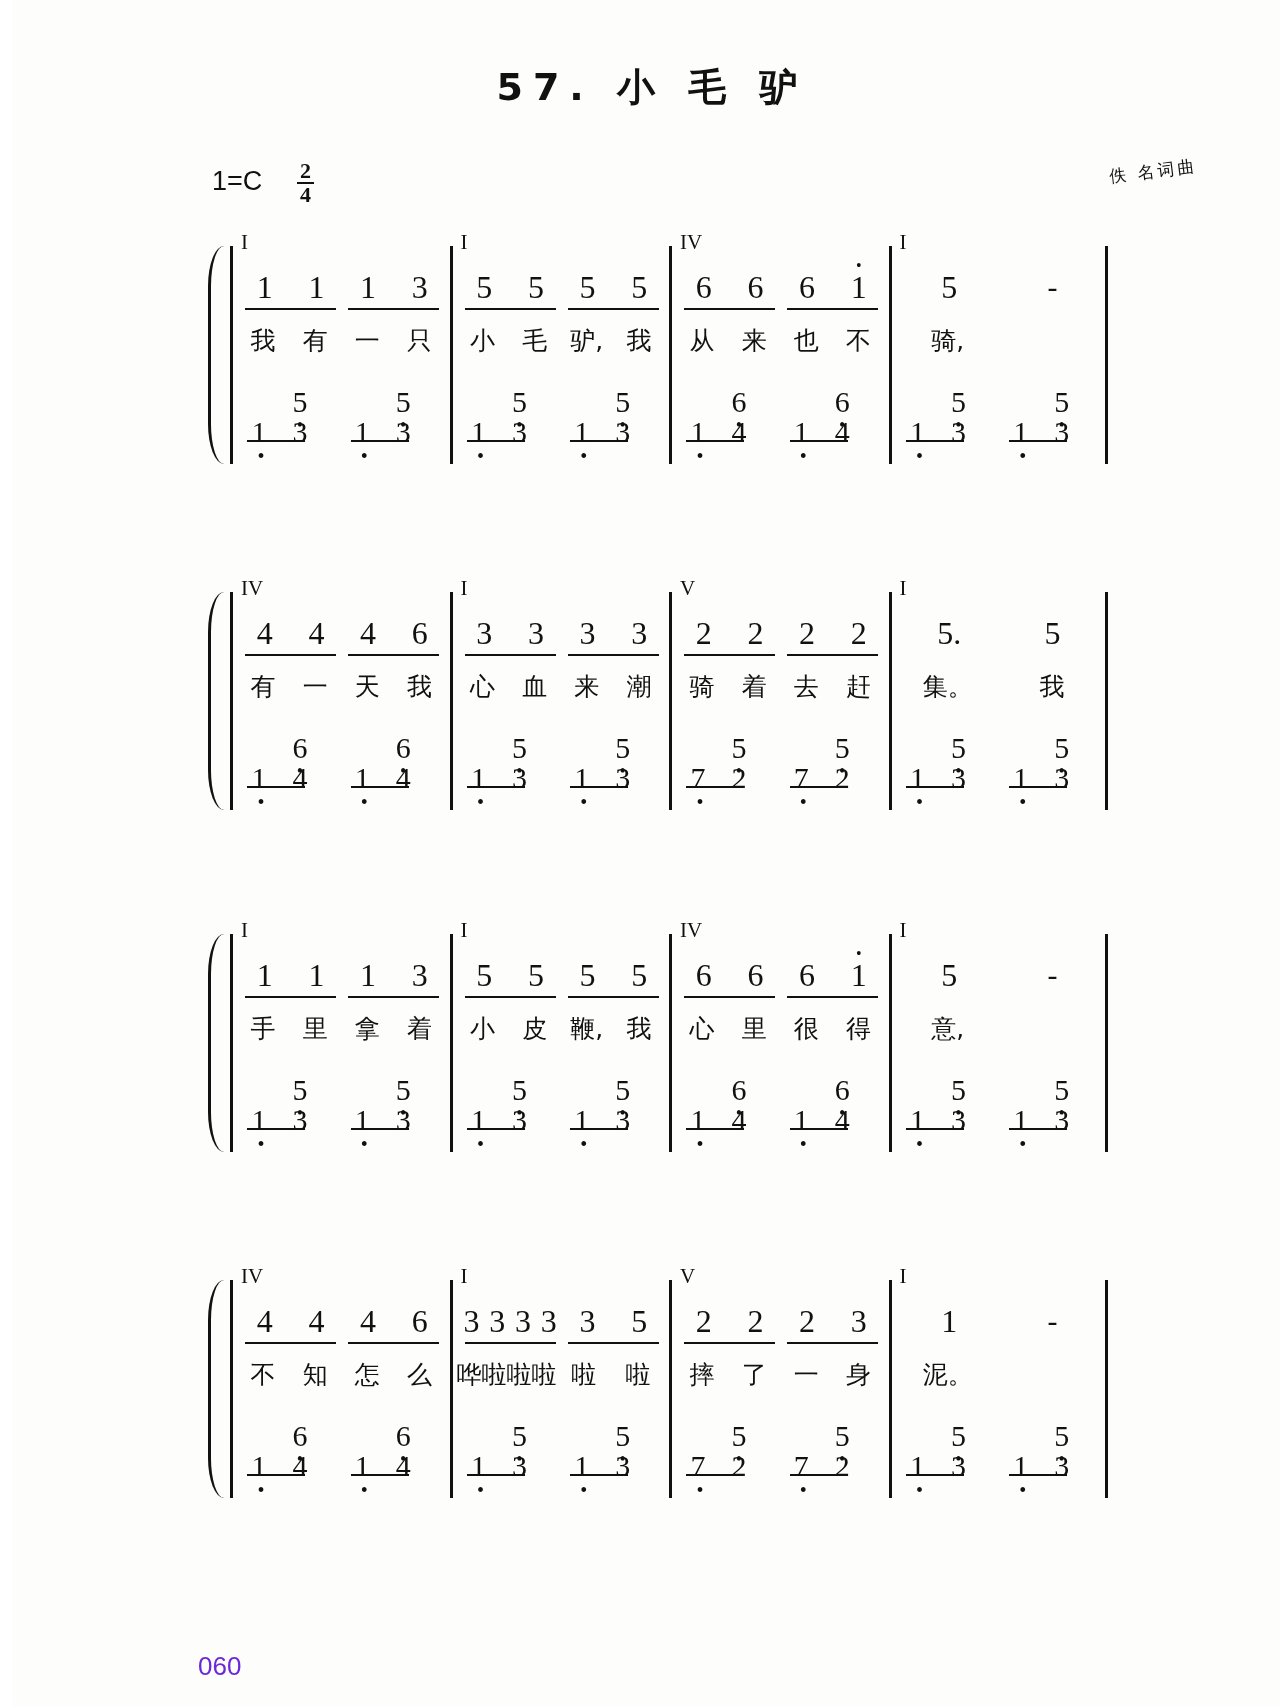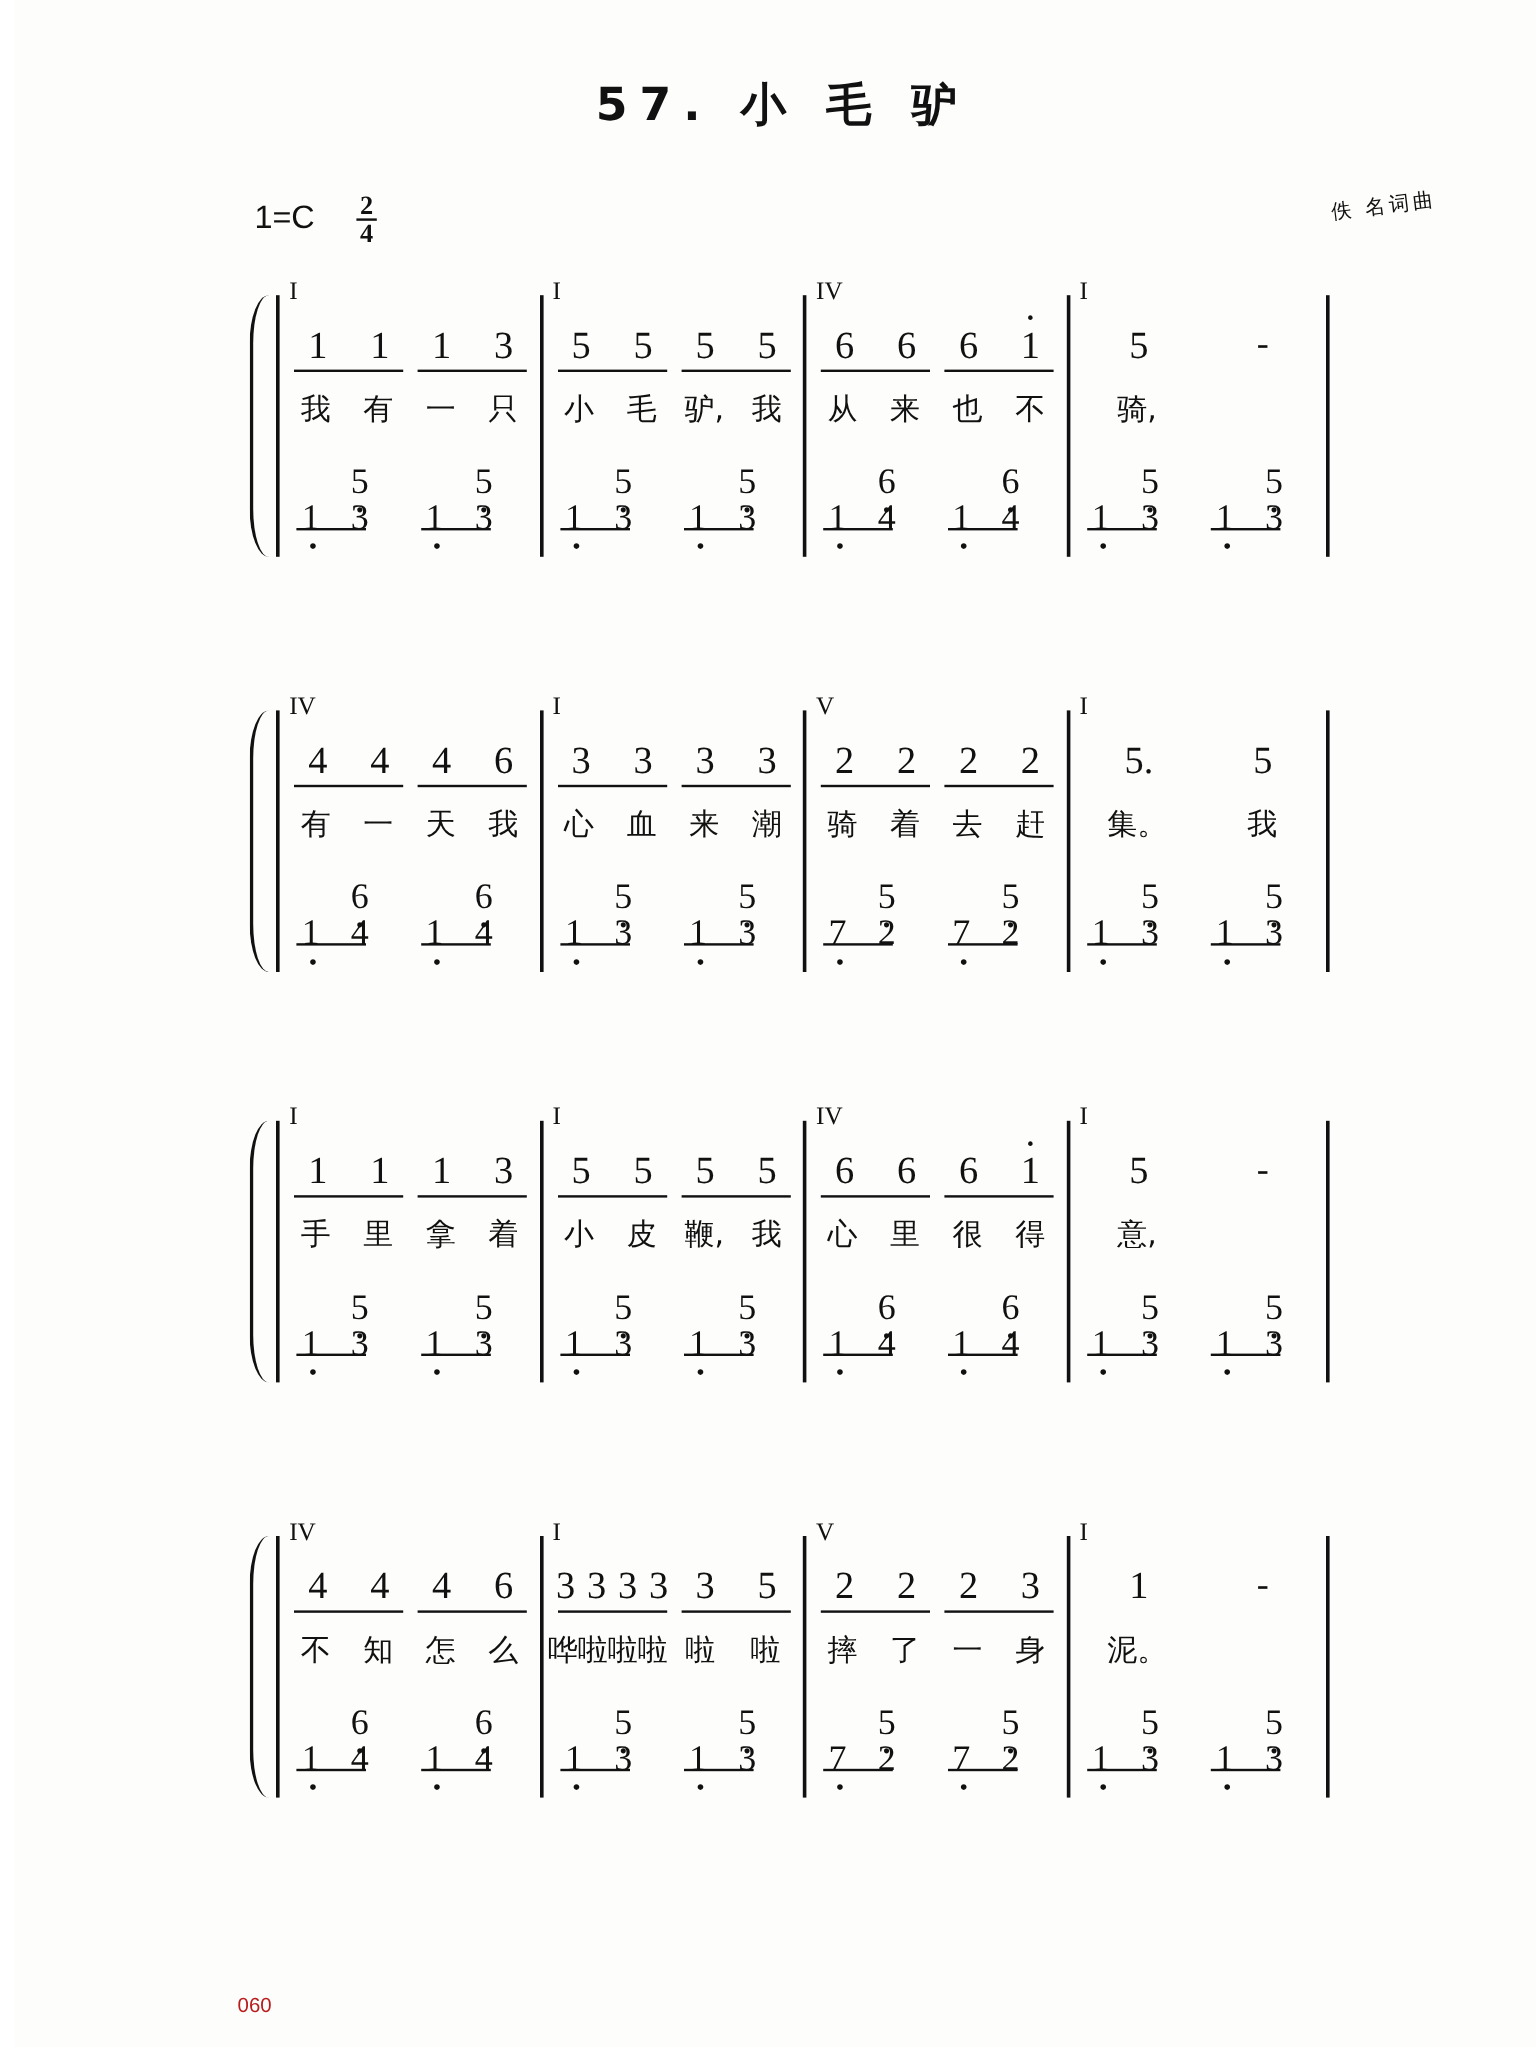--- a/index.html
+++ b/index.html
@@ -61,22 +61,22 @@
     font-size: 17px;
     transform: rotate(-7deg);
     letter-spacing: 3px;
     font-family: "DejaVu Sans", sans-serif;
   }
 
   .page-number {
     position: absolute;
     bottom: 24px;
     left: 186px;
-    font-size: 17px;
-    color: #b91c1c;
+    font-size: 26px;
+    color: #6d28d9;
     font-family: "Liberation Sans", sans-serif;
   }
 
   
   .system {
     position: absolute;
     left: 196px;
     width: 900px;
     height: 250px;
   }

